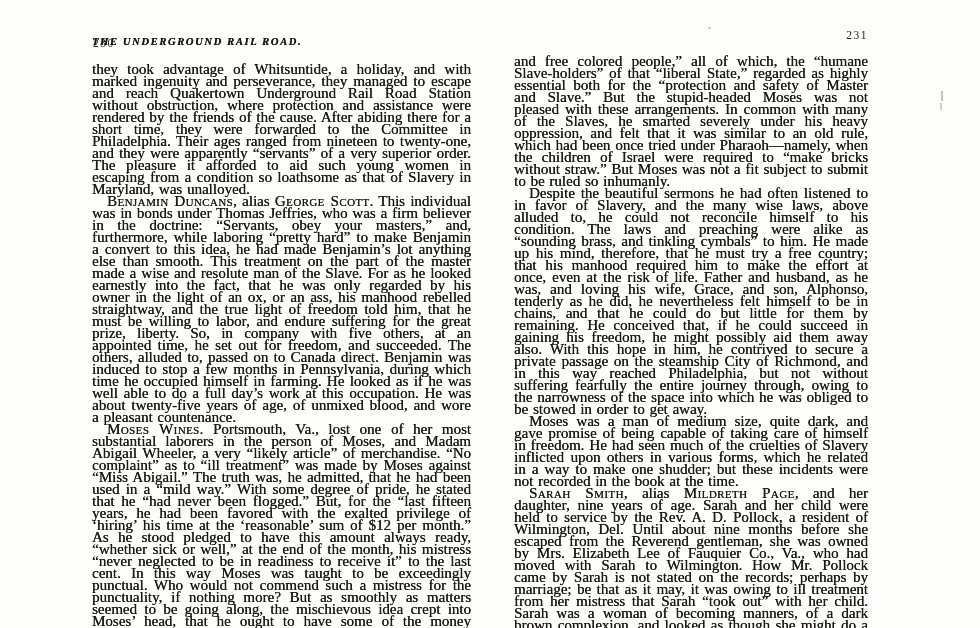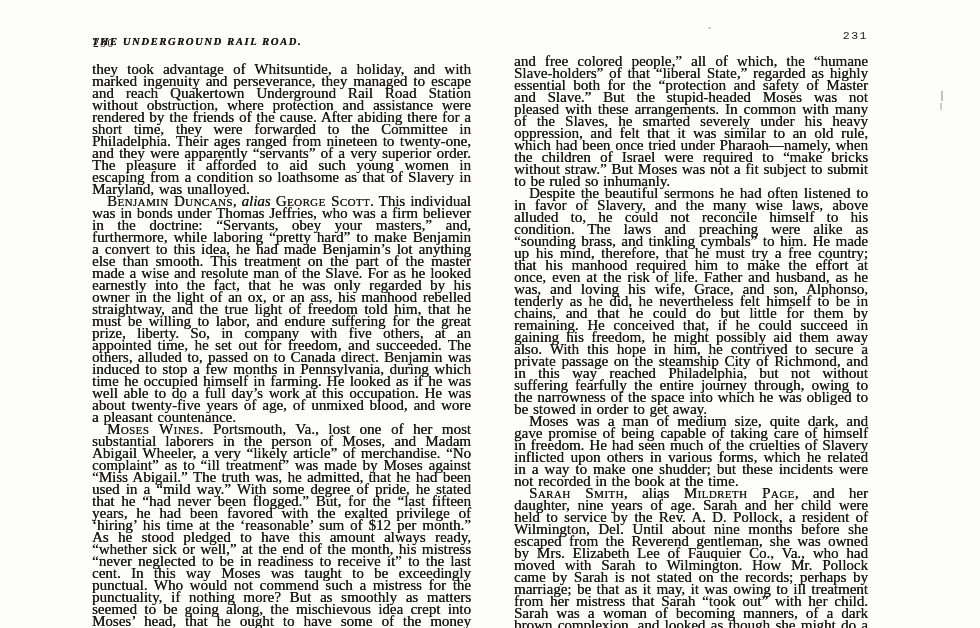--- a/index.html
+++ b/index.html
@@ -18,41 +18,41 @@
   .page { position:absolute; top:28px; }
   .page-left  { left:92px; width:379px;margin-top:8px; }
   .page-right { left:514px; width:354px; }
 
   .pagehead { position:relative; height:16px; }
   .pagenum {
     position:absolute; top:1px;
     font-size:11.5px; letter-spacing:1.5px;
   }
   .pagenum-left  { left:1px; }
-  .pagenum-right { right:0;font-family:Liberation Mono, monospace; }
+  .pagenum-right { right:0; }
   .runhead {
     display:block; text-align:left; white-space:nowrap;
     font-style:italic; font-weight:bold;
     font-size:10.6px; letter-spacing:1.6px;
     text-shadow:0.2px 0 0 currentColor;
   }
   .page-right .runhead { letter-spacing:1.1px; }
 
   .page-body {
     margin-top:11px;
     font-size:15px;
     line-height:12px;
     text-align:justify;
     word-spacing:1px;
     text-shadow:0.25px 0 0 currentColor;
   }
   p.para { margin:0; }
   p.para.indent { text-indent:15px; }
   .sc { font-variant:small-caps; letter-spacing:0.4px; }
-  .i  { font-style:italic; }
+  .i  { }
 
   .artifact { position:absolute; background:#929292; }
   .artifact-tick1 { left:941px; top:91px;  width:2px; height:10px; opacity:.55; }
   .artifact-tick2 { left:940px; top:103px; width:2px; height:7px;  opacity:.45; }
   .artifact-dot   { left:708px; top:27px;  width:3px; height:2px;  opacity:.5; border-radius:1px; }
 </style>
 </head>
 <body>
 
 <div class="scan-canvas" style="--paper: #fdfdfb; --ink: #1d1a17;">

